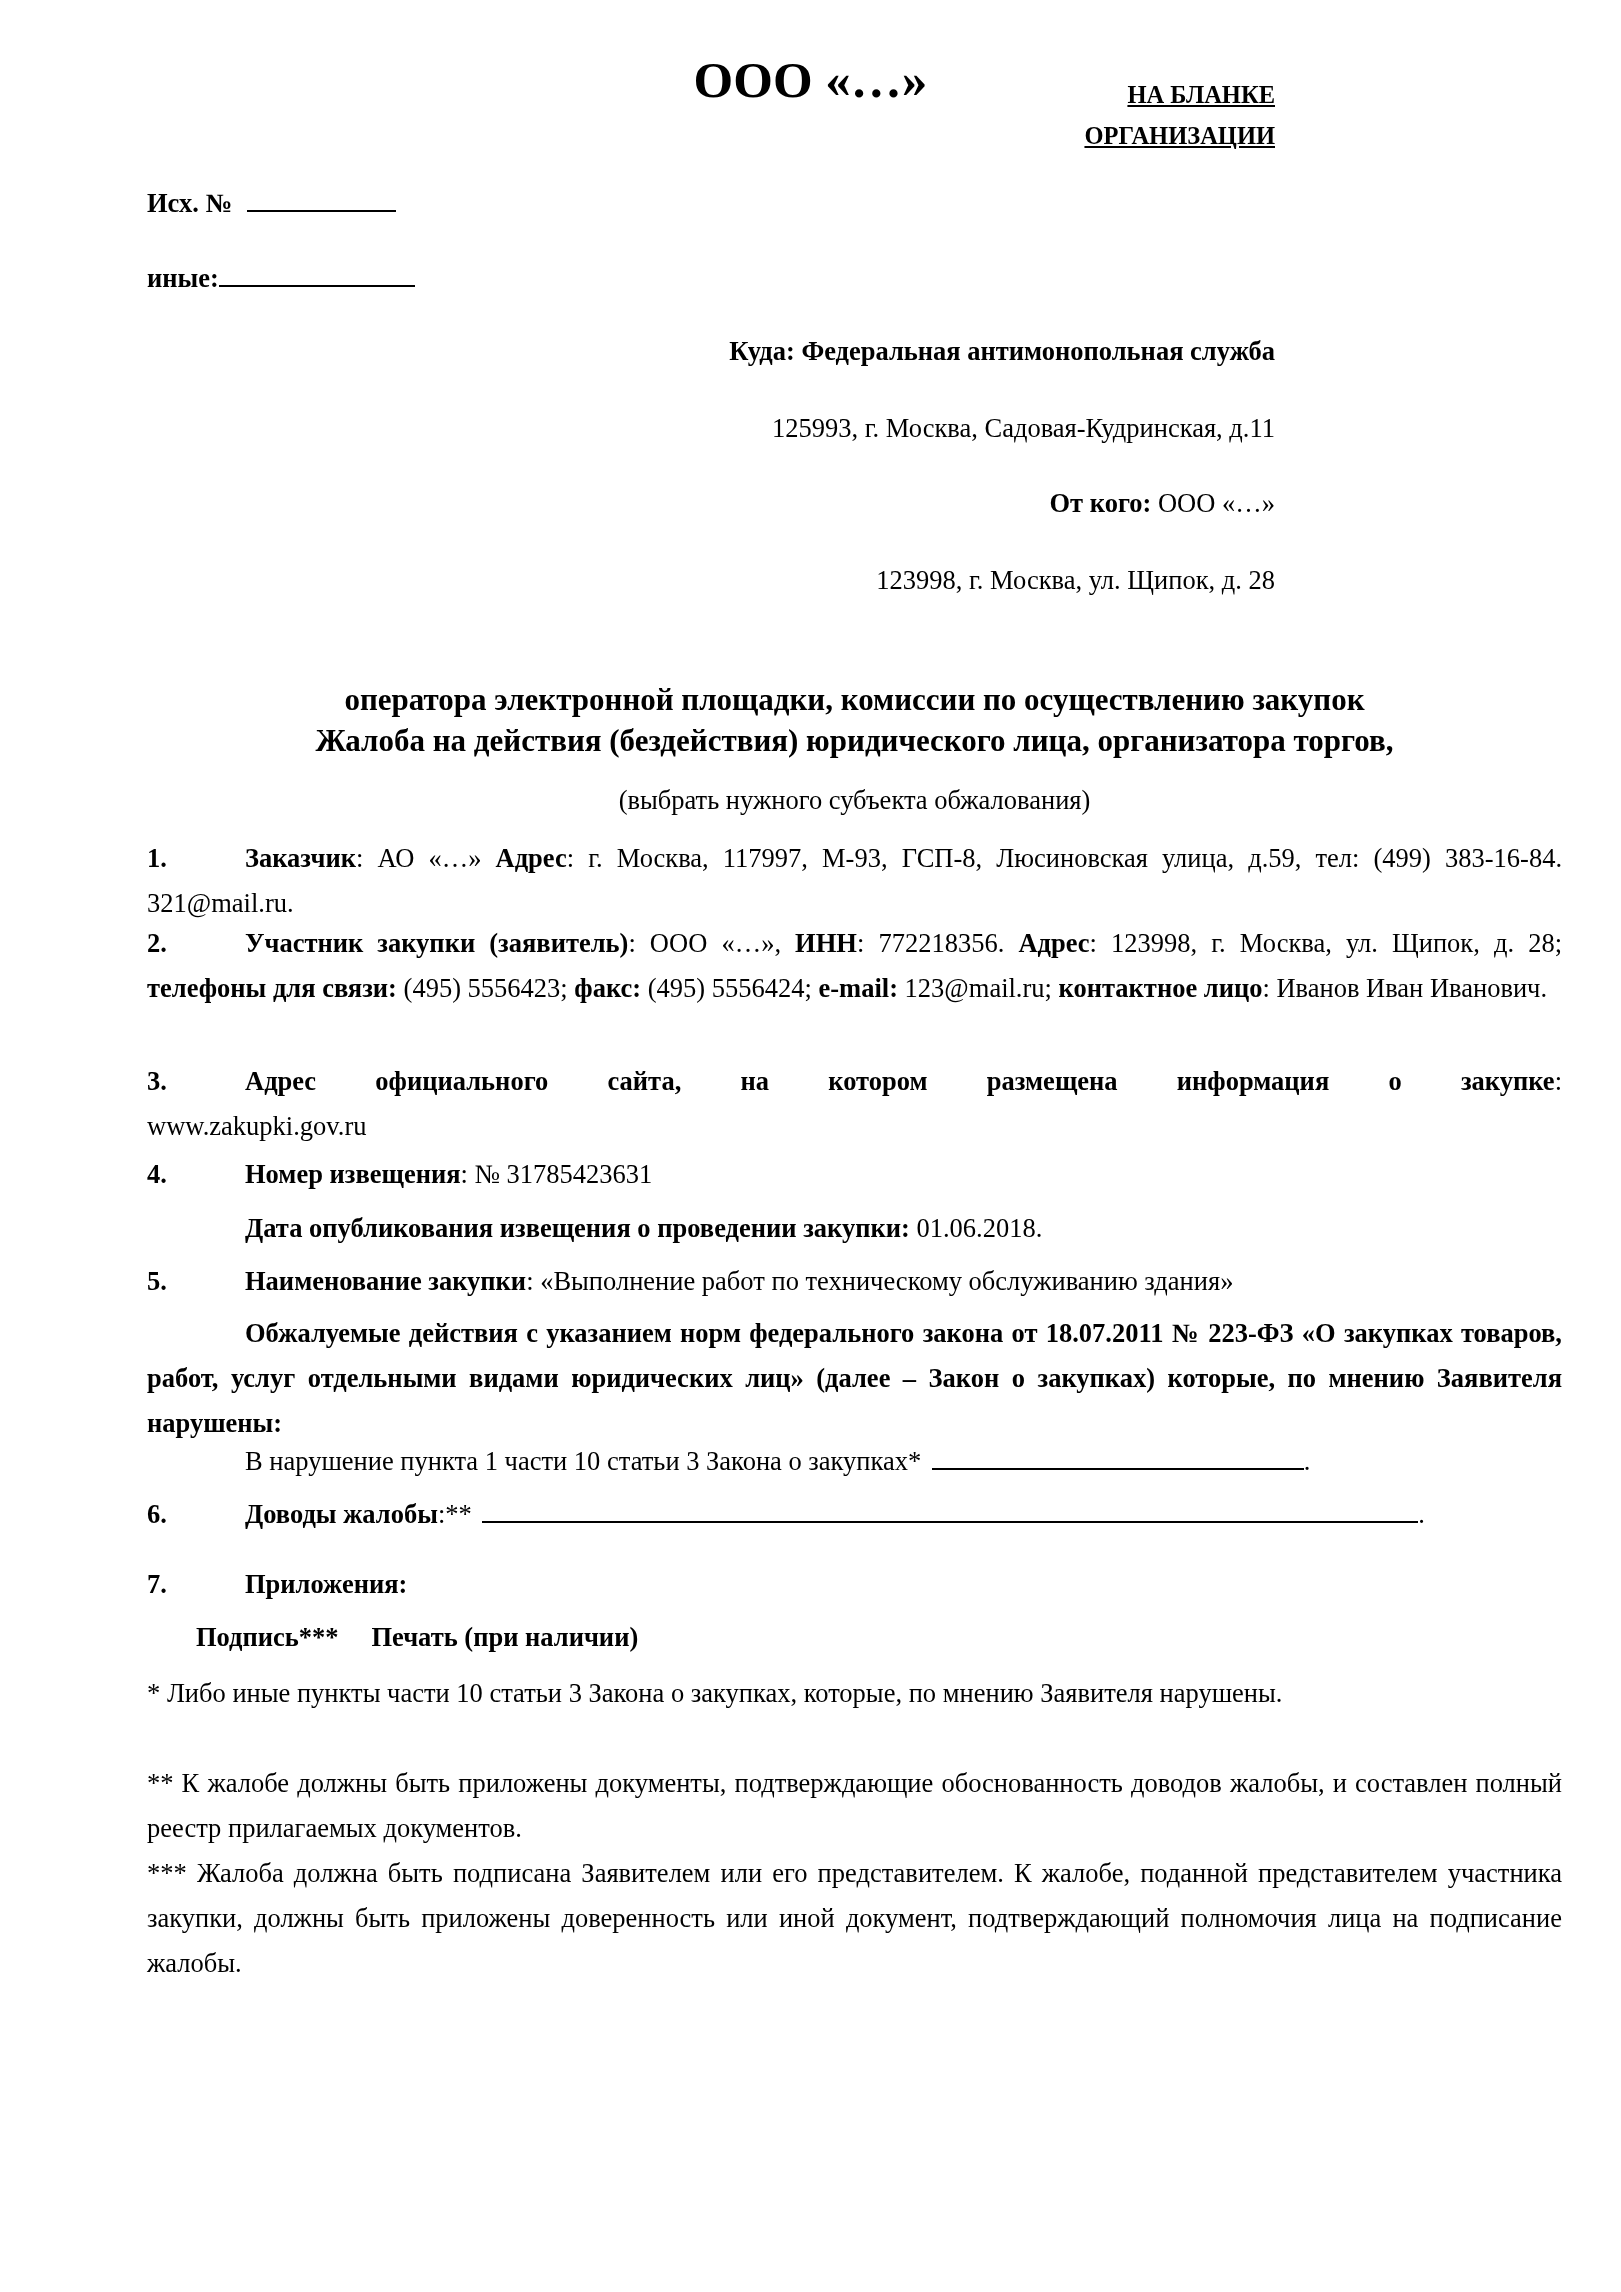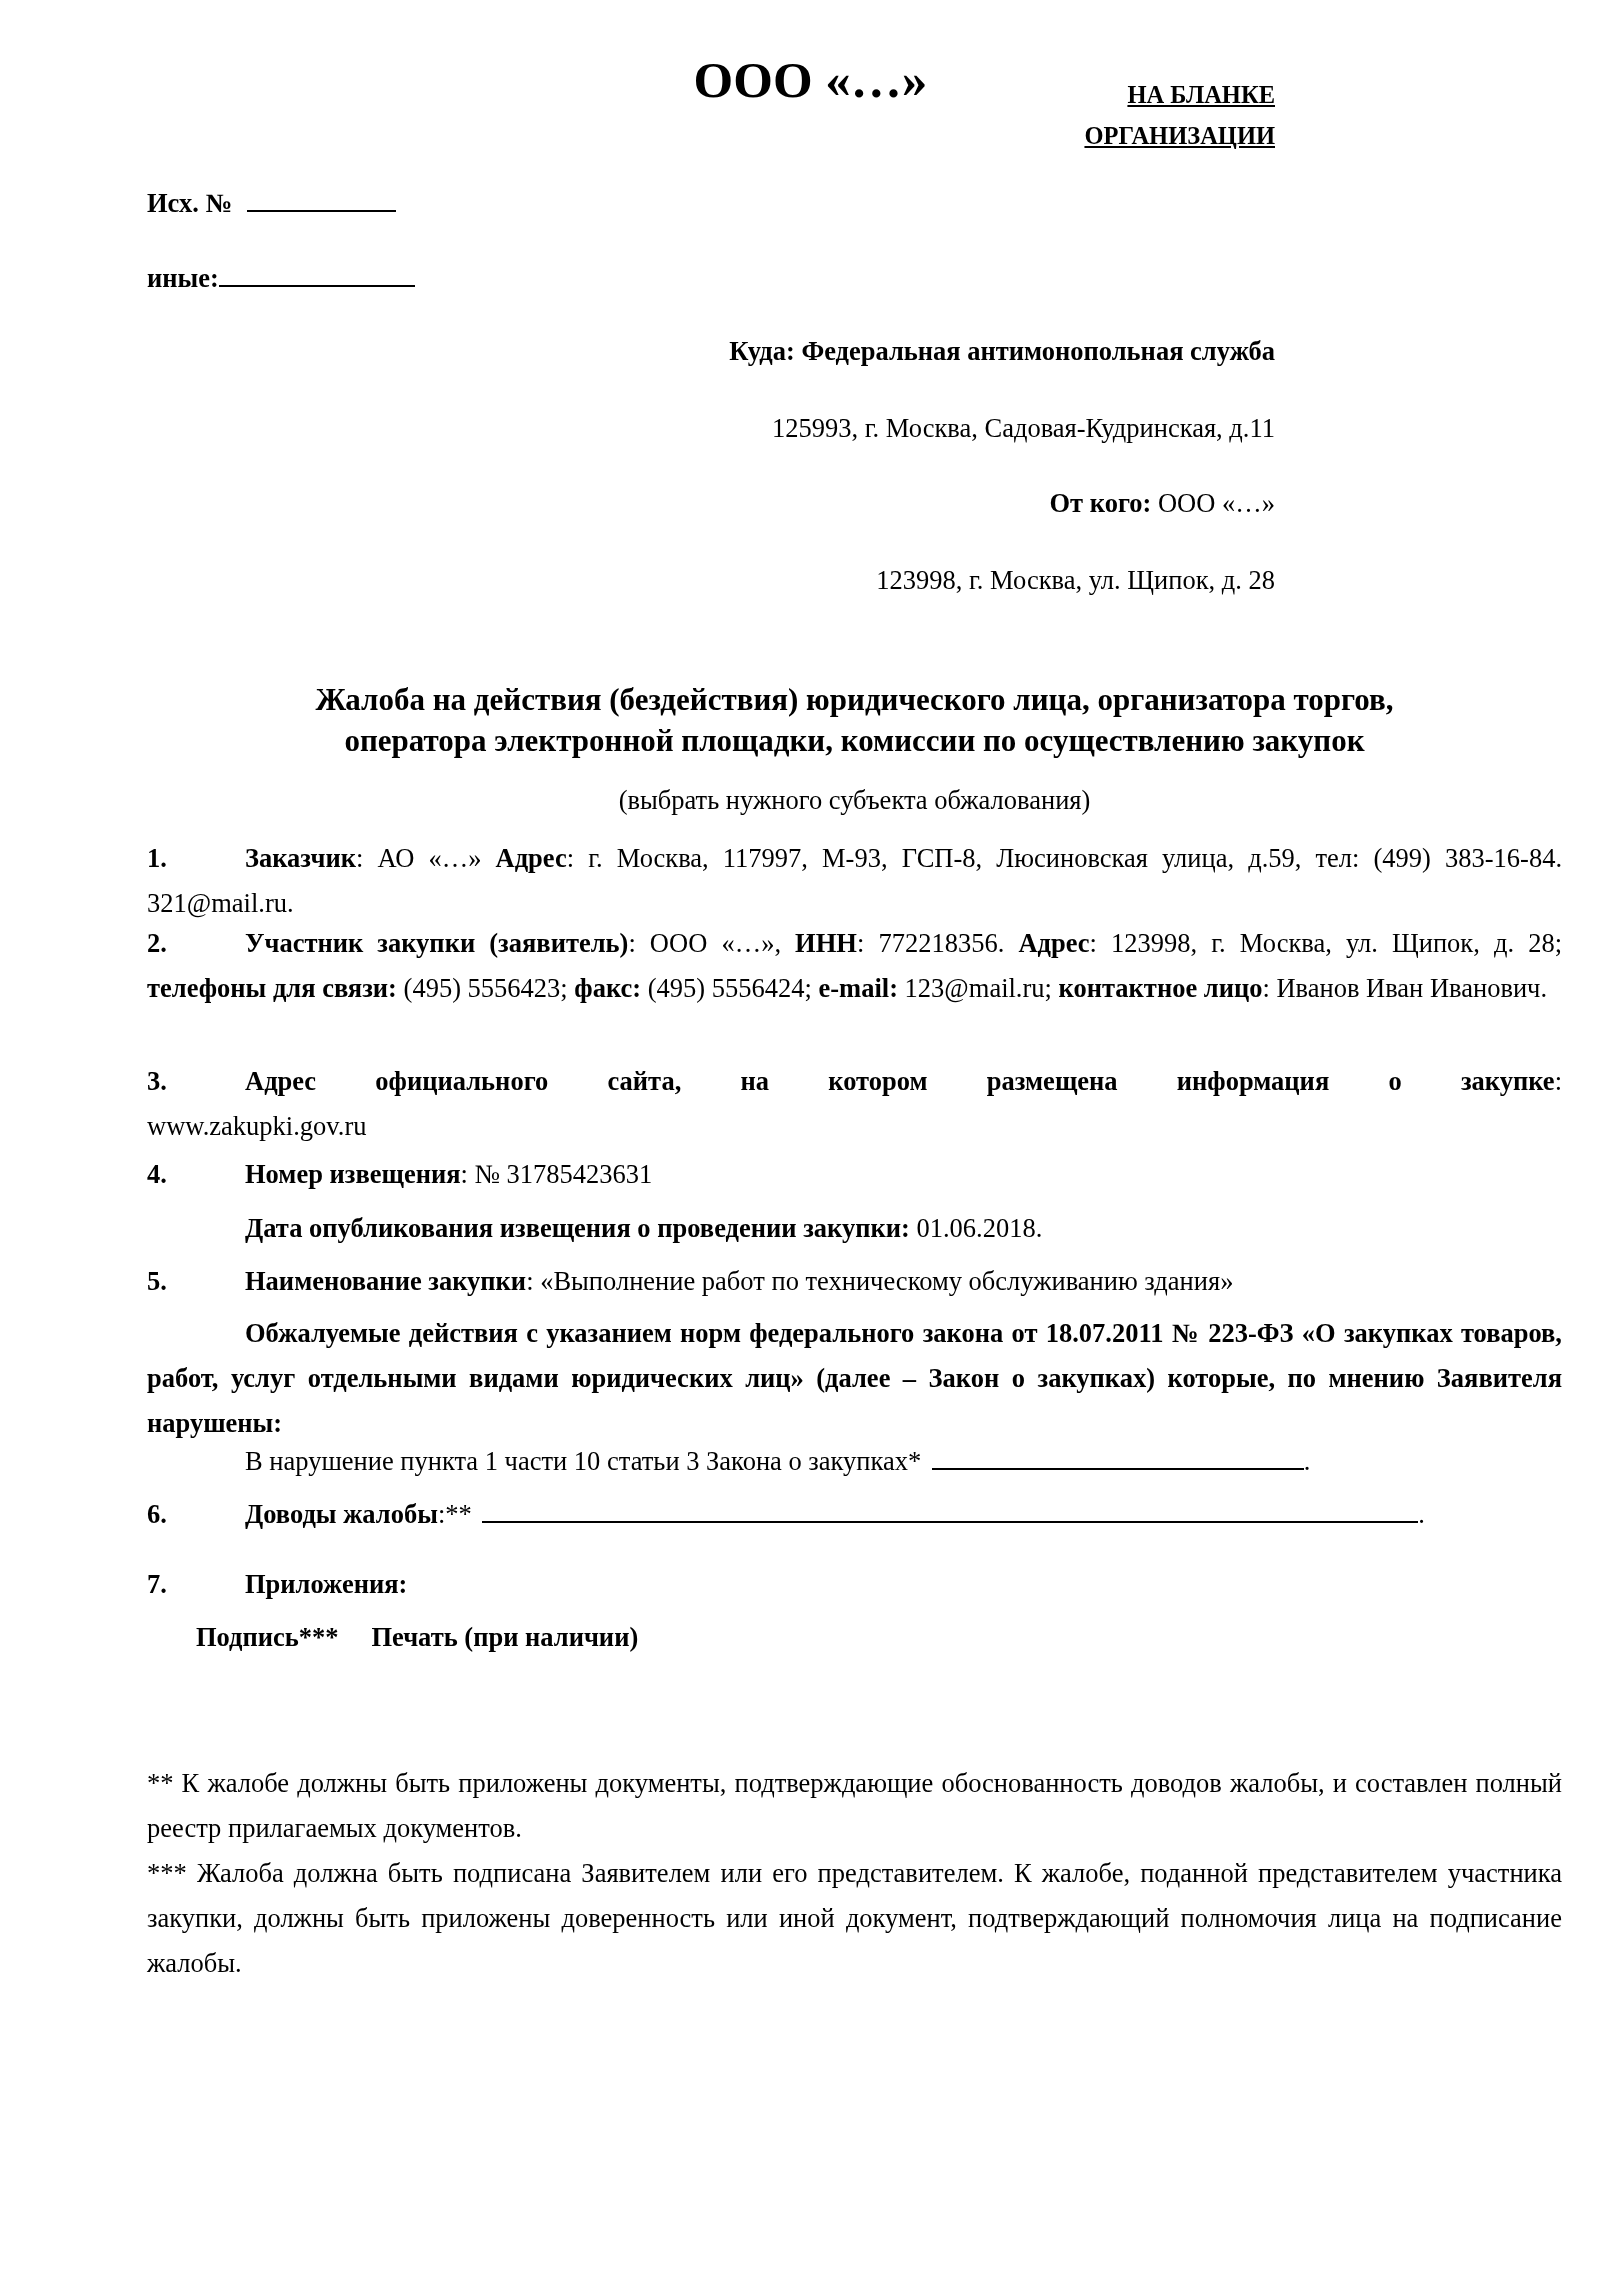--- a/index.html
+++ b/index.html
@@ -46,22 +46,22 @@
     <span class="b">Федеральная антимонопольная служба</span>
   </div>
   <div class="abs addr" style="top:412px;">125993, г. Москва, Садовая-Кудринская, д.11</div>
   <div class="abs addr" style="top:487px;">
     <span class="b">От кого:</span>
     <span>ООО «…»</span>
   </div>
   <div class="abs addr" style="top:564px;">123998, г. Москва, ул. Щипок, д. 28</div>
 
   <div class="abs heading" style="top:679px;">
+    <div>оператора электронной площадки, комиссии по осуществлению закупок</div>
     <div>Жалоба на действия (бездействия) юридического лица, организатора торгов,</div>
-    <div>оператора электронной площадки, комиссии по осуществлению закупок</div>
   </div>
   <div class="abs sub" style="top:784px;">(выбрать нужного субъекта обжалования)</div>
 
   <div class="abs para" style="top:836px;">
     <span class="num">1.</span><span class="b">Заказчик</span><span>: АО «…» </span><span class="b">Адрес</span><span>: г. Москва, 117997, М-93, ГСП-8, Люсиновская улица, д.59, тел: (499) 383-16-84. 321@mail.ru.</span>
   </div>
 
   <div class="abs para" style="top:921px;">
     <span class="num">2.</span><span class="b">Участник закупки (заявитель)</span><span>: ООО «…», </span><span class="b">ИНН</span><span>: 772218356. </span><span class="b">Адрес</span><span>: 123998, г. Москва, ул. Щипок, д. 28; </span><span class="b">телефоны для связи:</span><span> (495) 5556423; </span><span class="b">факс:</span><span> (495) 5556424; </span><span class="b">e-mail:</span><span> 123@mail.ru; </span><span class="b">контактное лицо</span><span>: Иванов Иван Иванович.</span>
   </div>
@@ -96,17 +96,18 @@
   <div class="abs para" style="top:1562px;">
     <span class="num">7.</span><span class="b">Приложения:</span>
   </div>
 
   <div class="abs para b" style="top:1615px; padding-left:49px; width:1366px;">
     <span>Подпись***</span>
     <span style="display:inline-block; width:19.6px;"></span>
     <span>Печать (при наличии)</span>
   </div>
 
+  <div class="abs para" style="top:1671px;">* Либо иные пункты части 10 статьи 3 Закона о закупках, которые, по мнению Заявителя нарушены.</div>
   <div class="abs para" style="top:1761px;">** К жалобе должны быть приложены документы, подтверждающие обоснованность доводов жалобы, и составлен полный реестр прилагаемых документов.</div>
   <div class="abs para" style="top:1851px;">*** Жалоба должна быть подписана Заявителем или его представителем. К жалобе, поданной представителем участника закупки, должны быть приложены доверенность или иной документ, подтверждающий полномочия лица на подписание жалобы.</div>
 
 </div>
 
 
 </body></html>

